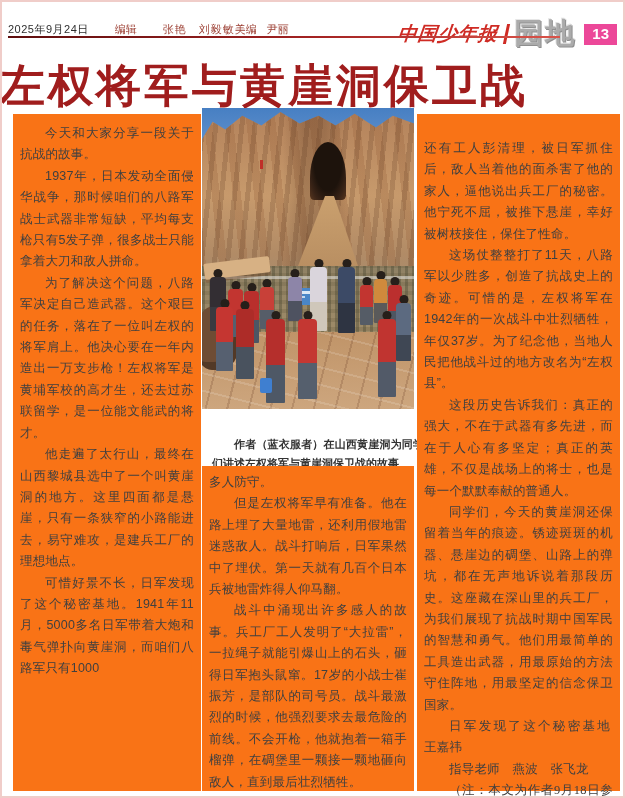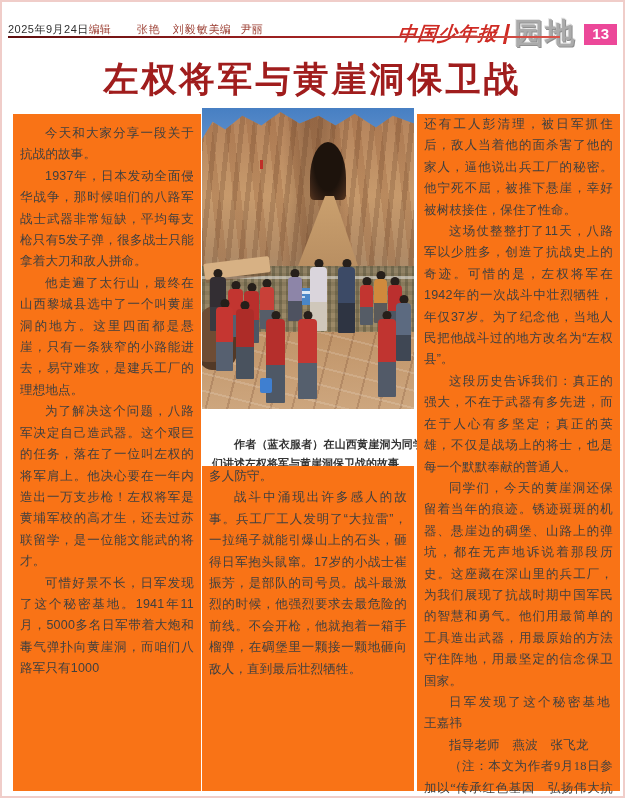--- a/index.html
+++ b/index.html
@@ -7,45 +7,45 @@
     width:625px; height:798px; position:relative; background:#ffffff;
     font-family:"Liberation Sans","DejaVu Sans",sans-serif;
     overflow:hidden;
   }
   .page-frame { position:absolute; inset:0; border:2px solid #f0cdc9; pointer-events:none; z-index:50; }
 
   
   .header { position:absolute; left:8px; top:14px; right:8px; height:26px; }
   .header-left { position:absolute; left:0; top:8px; font-size:11px; display:flex; align-items:flex-start; }
   .date { color:#2e2e2e; letter-spacing:0.5px; }
-  .ed-label { color:#9c3f33; }
+  .ed-label { color:#9c3f33; margin-left:26px; }
   .ed-names { color:#9c3f33; margin-left:26px; letter-spacing:1px; }
   .ed-label2 { color:#9c3f33; }
   .ed-name2 { color:#9c3f33; margin-left:10px; }
   .header-rule { position:absolute; left:8px; top:36px; width:552px; height:2px;
     background:linear-gradient(90deg,#5e0e0e,#a32222 55%,#d9544a); }
   .masthead { position:absolute; right:0; top:0; display:flex; align-items:center; }
   .masthead-script { font-family:"Liberation Serif","DejaVu Serif",serif; font-style:italic; font-weight:bold;
     color:#cf2b24; font-size:19px; letter-spacing:1px; transform:skewX(-6deg); }
   .masthead-bar { width:3px; height:20px; background:#cf2b24; margin:0 6px 0 7px; transform:skewX(-12deg); }
   .section-name { font-size:29px; font-weight:900; color:#ababab; letter-spacing:2px;
     text-shadow:1px 1px 0 #8f8f8f, -1px -1px 0 #e6e6e6; }
   .page-num-box { margin-left:8px; background:#ec4899; color:#ffffff; font-weight:bold; font-size:15px;
     padding:1px 8px 2px; line-height:18px; }
 
   
-  .headline { position:absolute; left:0; top:56px; width:100%; text-align:center;
-    font-size:35px; font-weight:900; color:#a01d1d; letter-spacing:3px;
+  .headline { position:absolute; left:0; top:56px; width:100%; text-align:left;
+    font-size:45px; font-weight:900; color:#a01d1d; letter-spacing:3px;
     font-family:Liberation Mono, monospace; }
 
   
   .panel { position:absolute; background:#f97316; box-sizing:border-box; }
   .col-left  { left:13px;  top:114px; width:188px; height:677px; padding:9px 7px; }
-  .col-mid   { left:202px; top:466px; width:212px; height:325px; padding:0 7px; }
-  .col-right { left:417px; top:114px; width:203px; height:677px; padding:0 7px; }
+  .col-mid   { left:202px; top:466px; width:212px; height:325px; padding:6px 7px; }
+  .col-right { left:417px; top:114px; width:203px; height:677px; padding:24px 7px; }
   .panel p {
     margin:0; text-indent:2em; text-align:justify;
     font-size:12.5px; line-height:21.4px; color:#404040; letter-spacing:0.2px;
   }
   .panel p.no-indent { text-indent:0; }
   .byline { font-family:"Liberation Serif","DejaVu Serif",serif; text-align:right; text-indent:0;
     color:#2f2f2f; font-size:12px; padding-right:3px; }
   .byline2 { padding-right:6px; }
   .note { font-family:"Liberation Serif","DejaVu Serif",serif; font-size:12px; text-indent:1em; color:#2f2f2f; }
 
@@ -183,27 +183,28 @@
       <div class="bod"></div>
     </div>
   <div class="bag"></div>
 </div>
 
 <p class="caption">作者（蓝衣服者）在山西黄崖洞为同学们讲述左权将军与黄崖洞保卫战的故事</p>
 
 <div class="panel col-left">
   <p>今天和大家分享一段关于抗战的故事。</p>
   <p>1937年，日本发动全面侵华战争，那时候咱们的八路军战士武器非常短缺，平均每支枪只有5发子弹，很多战士只能拿着大刀和敌人拼命。</p>
+  <p>为了解决这个问题，八路军决定自己造武器。这个艰巨的任务，落在了一位叫左权的将军肩上。他决心要在一年内造出一万支步枪！左权将军是黄埔军校的高才生，还去过苏联留学，是一位能文能武的将才。</p>
   <p>他走遍了太行山，最终在山西黎城县选中了一个叫黄崖洞的地方。这里四面都是悬崖，只有一条狭窄的小路能进去，易守难攻，是建兵工厂的理想地点。</p>
-  <p>为了解决这个问题，八路军决定自己造武器。这个艰巨的任务，落在了一位叫左权的将军肩上。他决心要在一年内造出一万支步枪！左权将军是黄埔军校的高才生，还去过苏联留学，是一位能文能武的将才。</p>
   <p>可惜好景不长，日军发现了这个秘密基地。1941年11月，5000多名日军带着大炮和毒气弹扑向黄崖洞，而咱们八路军只有1000</p>
 </div>
 
 <div class="panel col-mid">
   <p class="no-indent">多人防守。</p>
+  <p>但是左权将军早有准备。他在路上埋了大量地雷，还利用假地雷迷惑敌人。战斗打响后，日军果然中了埋伏。第一天就有几百个日本兵被地雷炸得人仰马翻。</p>
   <p>战斗中涌现出许多感人的故事。兵工厂工人发明了“大拉雷”，一拉绳子就能引爆山上的石头，砸得日军抱头鼠窜。17岁的小战士崔振芳，是部队的司号员。战斗最激烈的时候，他强烈要求去最危险的前线。不会开枪，他就抱着一箱手榴弹，在碉堡里一颗接一颗地砸向敌人，直到最后壮烈牺牲。</p>
 </div>
 
 <div class="panel col-right">
   <p class="no-indent">还有工人彭清理，被日军抓住后，敌人当着他的面杀害了他的家人，逼他说出兵工厂的秘密。他宁死不屈，被推下悬崖，幸好被树枝接住，保住了性命。</p>
   <p>这场仗整整打了11天，八路军以少胜多，创造了抗战史上的奇迹。可惜的是，左权将军在1942年的一次战斗中壮烈牺牲，年仅37岁。为了纪念他，当地人民把他战斗过的地方改名为“左权县”。</p>
   <p>这段历史告诉我们：真正的强大，不在于武器有多先进，而在于人心有多坚定；真正的英雄，不仅是战场上的将士，也是每一个默默奉献的普通人。</p>
   <p>同学们，今天的黄崖洞还保留着当年的痕迹。锈迹斑斑的机器、悬崖边的碉堡、山路上的弹坑，都在无声地诉说着那段历史。这座藏在深山里的兵工厂，为我们展现了抗战时期中国军民的智慧和勇气。他们用最简单的工具造出武器，用最原始的方法守住阵地，用最坚定的信念保卫国家。</p>
   <p class="byline">日军发现了这个秘密基地　王嘉祎</p>
   <p class="byline byline2">指导老师　燕波　张飞龙</p>

